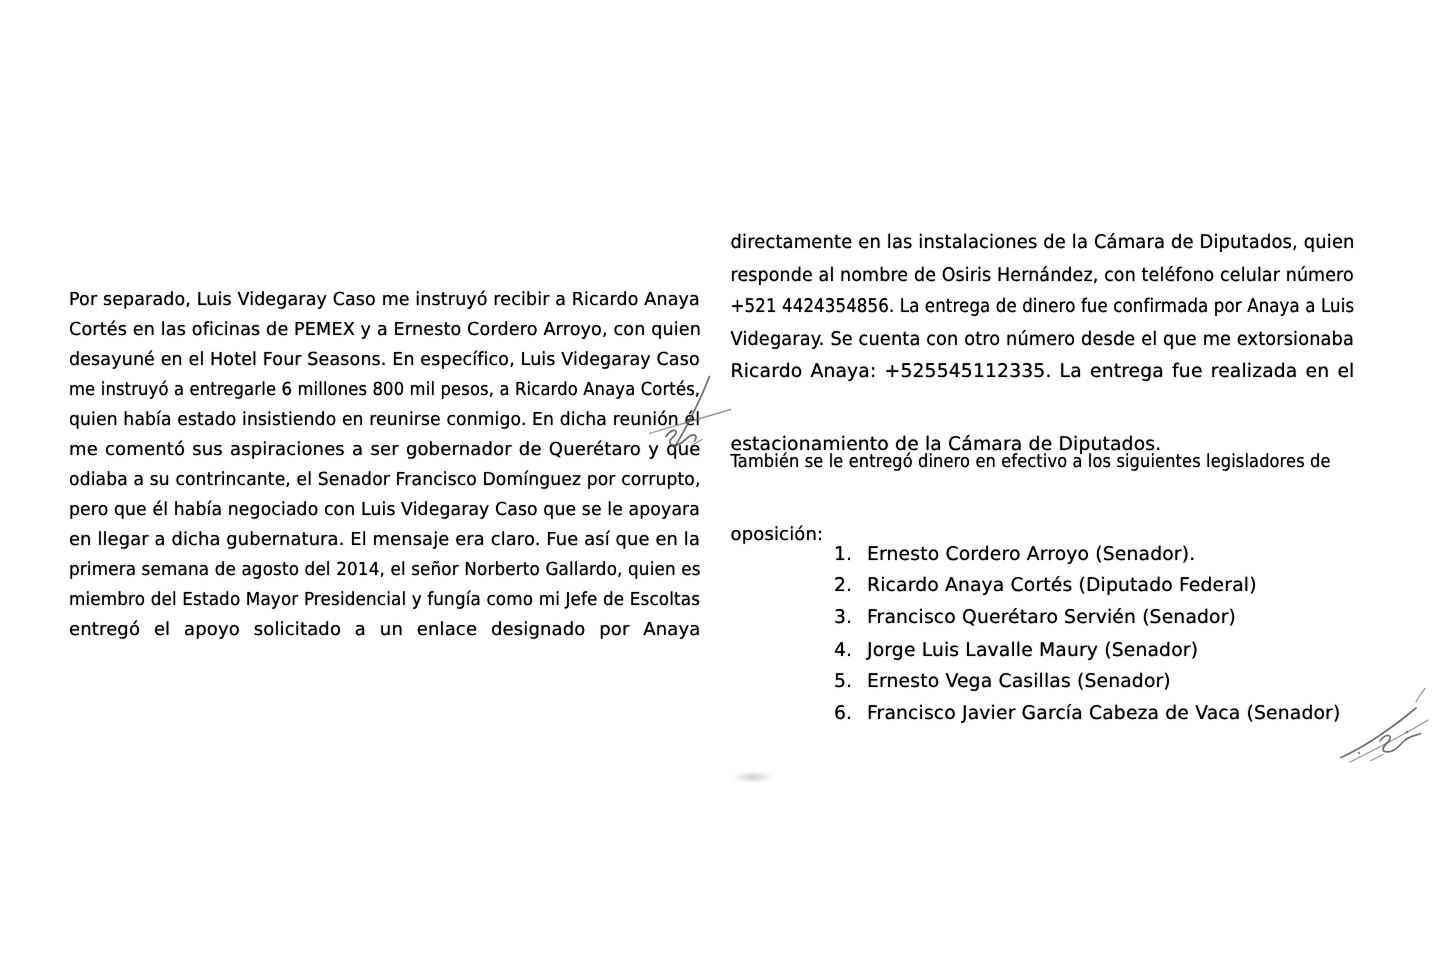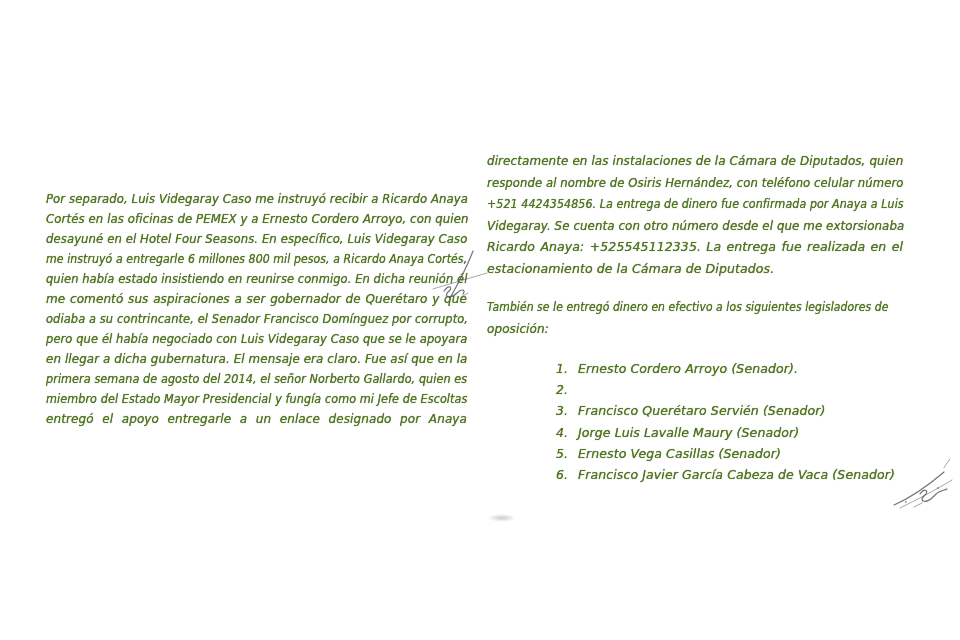--- a/index.html
+++ b/index.html
@@ -5,32 +5,31 @@
   html, body { margin: 0; padding: 0; }
   body {
     width: 960px; height: 640px;
     background: #ffffff;
     overflow: hidden;
     position: relative;
     font-family: "DejaVu Sans", "Liberation Sans", sans-serif;
   }
   .canvas { position: absolute; inset: 0; }
   .ink {
-    color: #4d7c0f;
+    color: #000000;
     text-shadow: 0 0 0.8px rgba(58,58,58,0.85);
     letter-spacing: 0.1px;
-    font-style: italic;
   }
   .col { position: absolute; }
   .ln {
     white-space: nowrap;
     text-align: justify;
     text-align-last: justify;
   }
-  .ln.flush { text-align: center; text-align-last: left; }
+  .ln.flush { text-align: center; text-align-last: left; margin-top: 27px; }
 
   .left-col  { left: 12px;  top: 189px; width: 421px; font-size: 12px;   line-height: 20px; margin-left: 34px; }
   .right-p1  { left: 487px; top: 150px; width: 416px; font-size: 12.5px; line-height: 21.5px; }
   .right-p2  { left: 487px; top: 296px; width: 416px; font-size: 12px; line-height: 22px; }
 
   .opp-list  { left: 556px; top: 358px; width: 360px; font-size: 12.5px; line-height: 21.2px; }
   .li { display: flex; white-space: nowrap; }
   .li .num { width: 17px; flex: 0 0 17px; }
   .li .txt { padding-left: 5px; }
 
@@ -57,21 +56,21 @@
     <div class="ln" style="transform-origin: left center; transform: scaleX(0.976798);">Cortés en las oficinas de PEMEX y a Ernesto Cordero Arroyo, con quien</div>
     <div class="ln" style="transform-origin: left center; transform: scaleX(0.970046);">desayuné en el Hotel Four Seasons. En específico, Luis Videgaray Caso</div>
     <div class="ln" style="transform-origin: left center; transform: scaleX(0.911255);">me instruyó a entregarle 6 millones 800 mil pesos, a Ricardo Anaya Cortés,</div>
     <div class="ln" style="transform-origin: left center; transform: scaleX(0.954649);">quien había estado insistiendo en reunirse conmigo. En dicha reunión él</div>
     <div class="ln">me comentó sus aspiraciones a ser gobernador de Querétaro y que</div>
     <div class="ln" style="transform-origin: left center; transform: scaleX(0.952489);">odiaba a su contrincante, el Senador Francisco Domínguez por corrupto,</div>
     <div class="ln" style="transform-origin: left center; transform: scaleX(0.956818);">pero que él había negociado con Luis Videgaray Caso que se le apoyara</div>
     <div class="ln" style="transform-origin: left center; transform: scaleX(0.990588);">en llegar a dicha gubernatura. El mensaje era claro. Fue así que en la</div>
     <div class="ln" style="transform-origin: left center; transform: scaleX(0.933481);">primera semana de agosto del 2014, el señor Norberto Gallardo, quien es</div>
     <div class="ln" style="transform-origin: left center; transform: scaleX(0.933481);">miembro del Estado Mayor Presidencial y fungía como mi Jefe de Escoltas</div>
-    <div class="ln">entregó el apoyo entregarle a un enlace designado por Anaya</div>
+    <div class="ln">entregó el apoyo solicitado a un enlace designado por Anaya</div>
   </section>
 
   <svg class="scribble" style="left:430px; top:242px;" width="60" height="60" viewBox="0 0 60 60">
     <path class="s-main" d="M43,9 C38,22 28,42 20,56"></path>
     <path class="s-thin" d="M3,47 C12,44 20,42 30,39 C40,36 50,33 57,31"></path>
     <path class="s-main" d="M14,49 c5,-7 10,-4 4,1 c-5,5 3,7 9,1 c5,-5 9,-3 6,1"></path>
     <path class="s-thin" d="M31,55 l7,-4"></path>
   </svg>
 
   <section class="col right-p1 ink">
@@ -88,20 +87,21 @@
     <div class="ln flush">oposición:</div>
   </section>
 
   <section class="col opp-list ink">
     <div class="li">
       <span class="num">1.</span>
       <span class="txt">Ernesto Cordero Arroyo (Senador).</span>
     </div>
     <div class="li">
       <span class="num">2.</span>
+      <span class="txt">Ricardo Anaya Cortés (Diputado Federal)</span>
     </div>
     <div class="li">
       <span class="num">3.</span>
       <span class="txt">Francisco Querétaro Servién (Senador)</span>
     </div>
     <div class="li">
       <span class="num">4.</span>
       <span class="txt">Jorge Luis Lavalle Maury (Senador)</span>
     </div>
     <div class="li">

